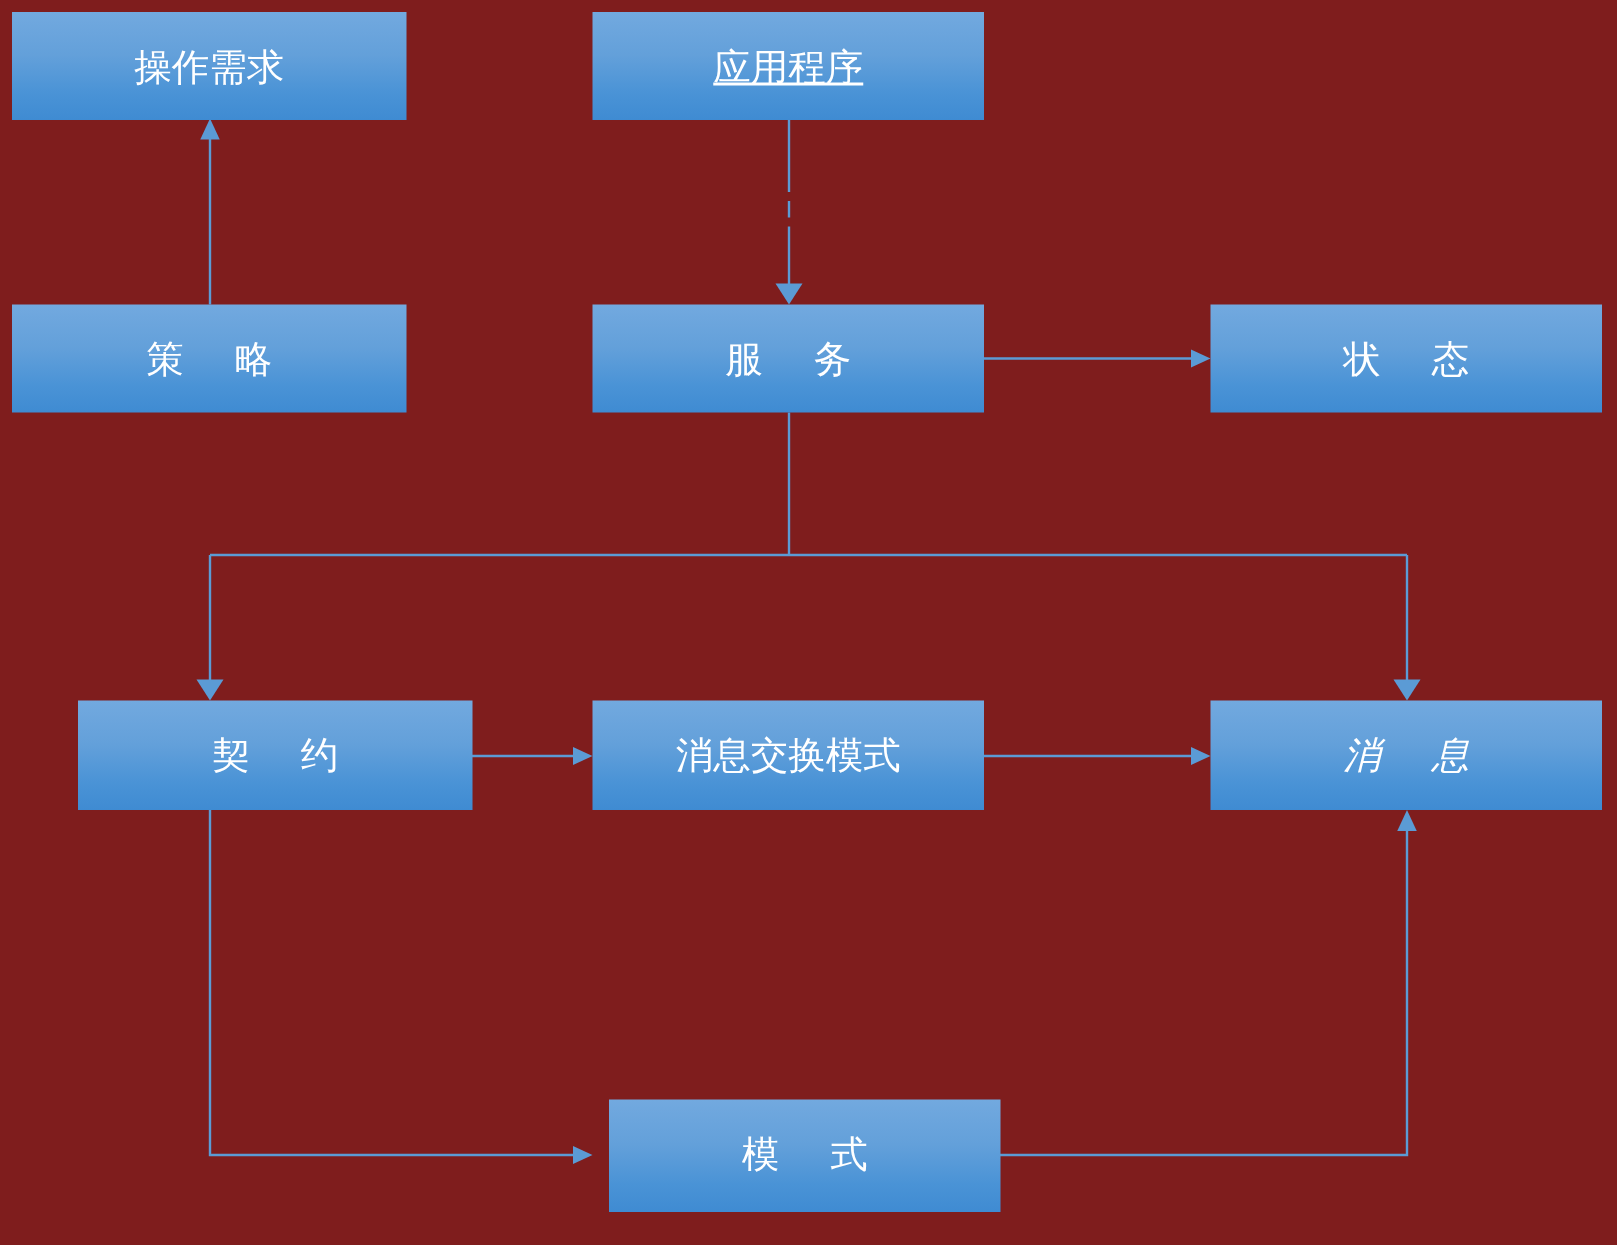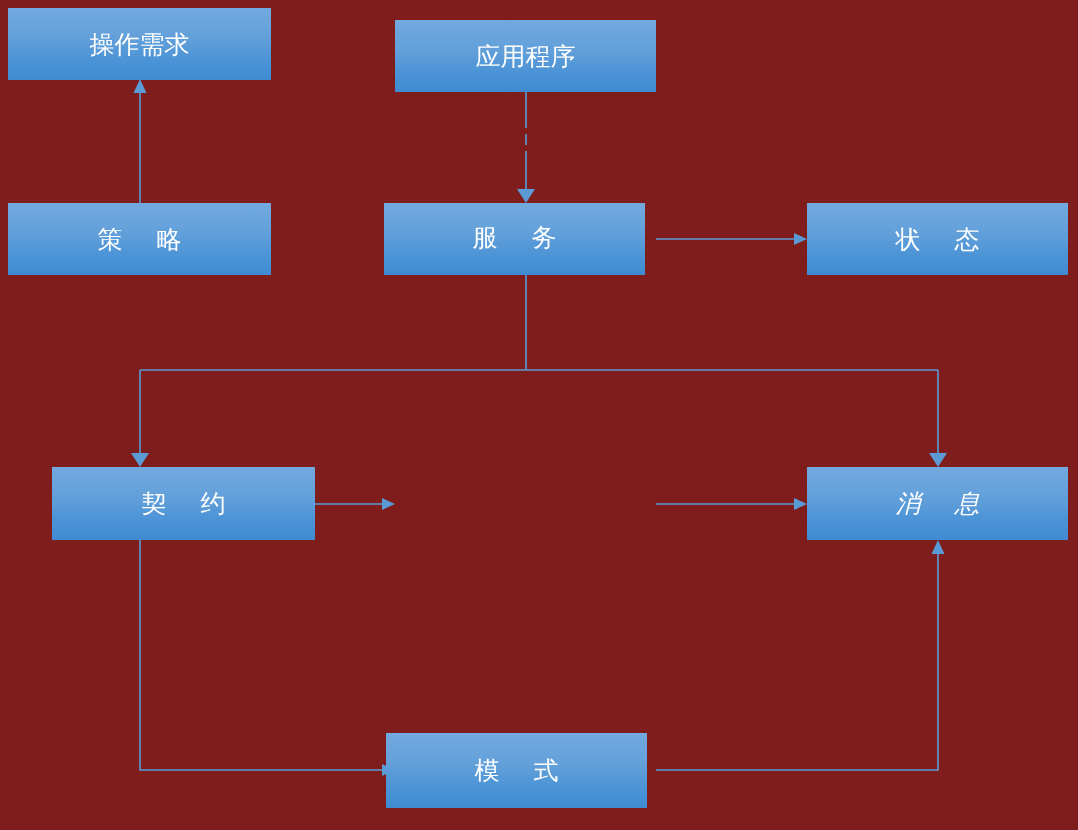--- a/index.html
+++ b/index.html
@@ -117,42 +117,45 @@
       <path class="wire" d="M656,770 L938,770 L938,551"></path>
       <polygon class="arrowhead" points="938,540 931.5,554 944.5,554"></polygon>
     </g>
 
   </svg>
 
   <div class="node" style="left:8px; top:8px; width:263px; height:72px;">
     <span class="lbl">操作需求</span>
   </div>
 
-  <div class="node" style="left:395px; top:20px; width:261px; height:72px;">
+  <div class="node" style="left:395px; top:8px; width:261px; height:72px;text-decoration:underline;">
     <span class="lbl">应用程序</span>
   </div>
 
   <div class="node spaced" style="left:8px; top:203px; width:263px; height:72px;text-align:center;">
     <span class="lbl">策略</span>
   </div>
 
-  <div class="node spaced" style="left:384px; top:203px; width:261px; height:72px;font-family:Liberation Mono, monospace;">
+  <div class="node spaced" style="left:395px; top:203px; width:261px; height:72px;">
     <span class="lbl">服务</span>
   </div>
 
   <div class="node spaced" style="left:807px; top:203px; width:261px; height:72px;">
     <span class="lbl">状态</span>
   </div>
 
   <div class="node spaced" style="left:8px; top:467px; width:263px; height:73px;margin-left:44px;">
     <span class="lbl">契约</span>
   </div>
 
+  <div class="node" style="left:395px; top:467px; width:261px; height:73px;">
+    <span class="lbl">消息交换模式</span>
+  </div>
 
   <div class="node spaced" style="left:807px; top:467px; width:261px; height:73px;font-style:italic;">
     <span class="lbl">消息</span>
   </div>
 
-  <div class="node spaced" style="left:386px; top:733px; width:261px; height:75px;font-family:Liberation Serif, serif;">
+  <div class="node spaced" style="left:406px; top:733px; width:261px; height:75px;font-family:Liberation Serif, serif;">
     <span class="lbl">模式</span>
   </div>
 
 </div>
 
 </body></html>

